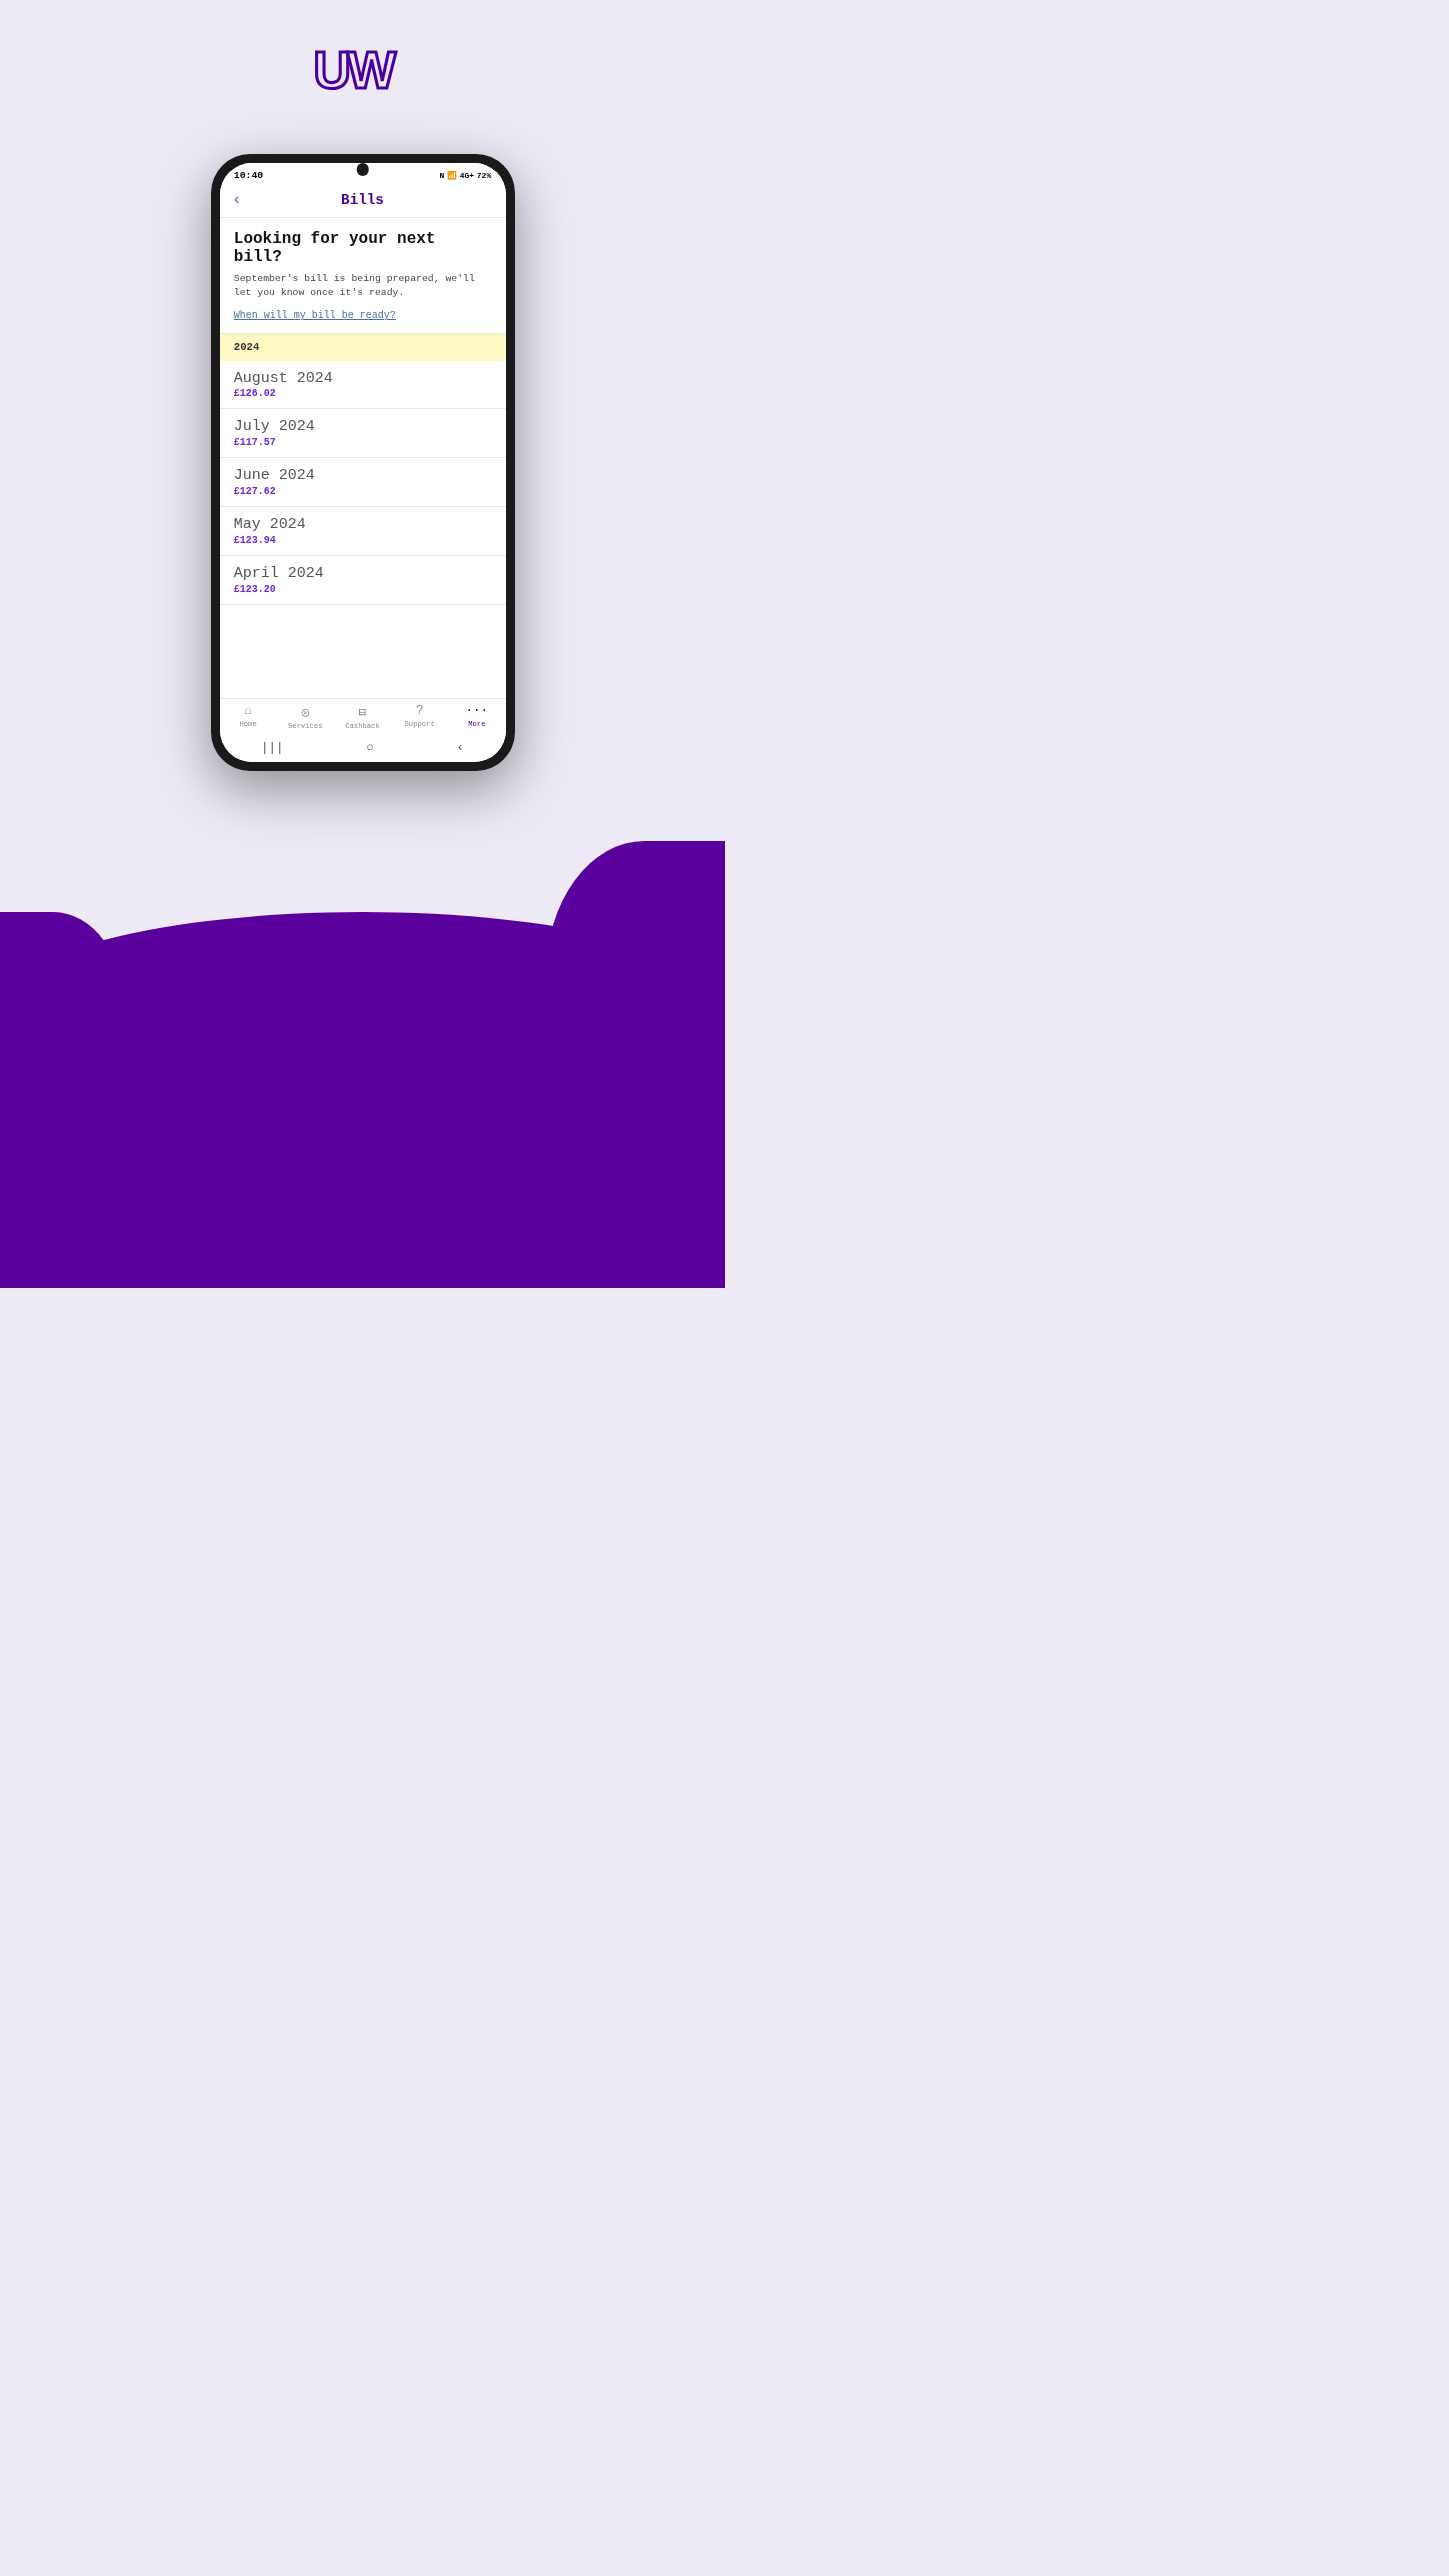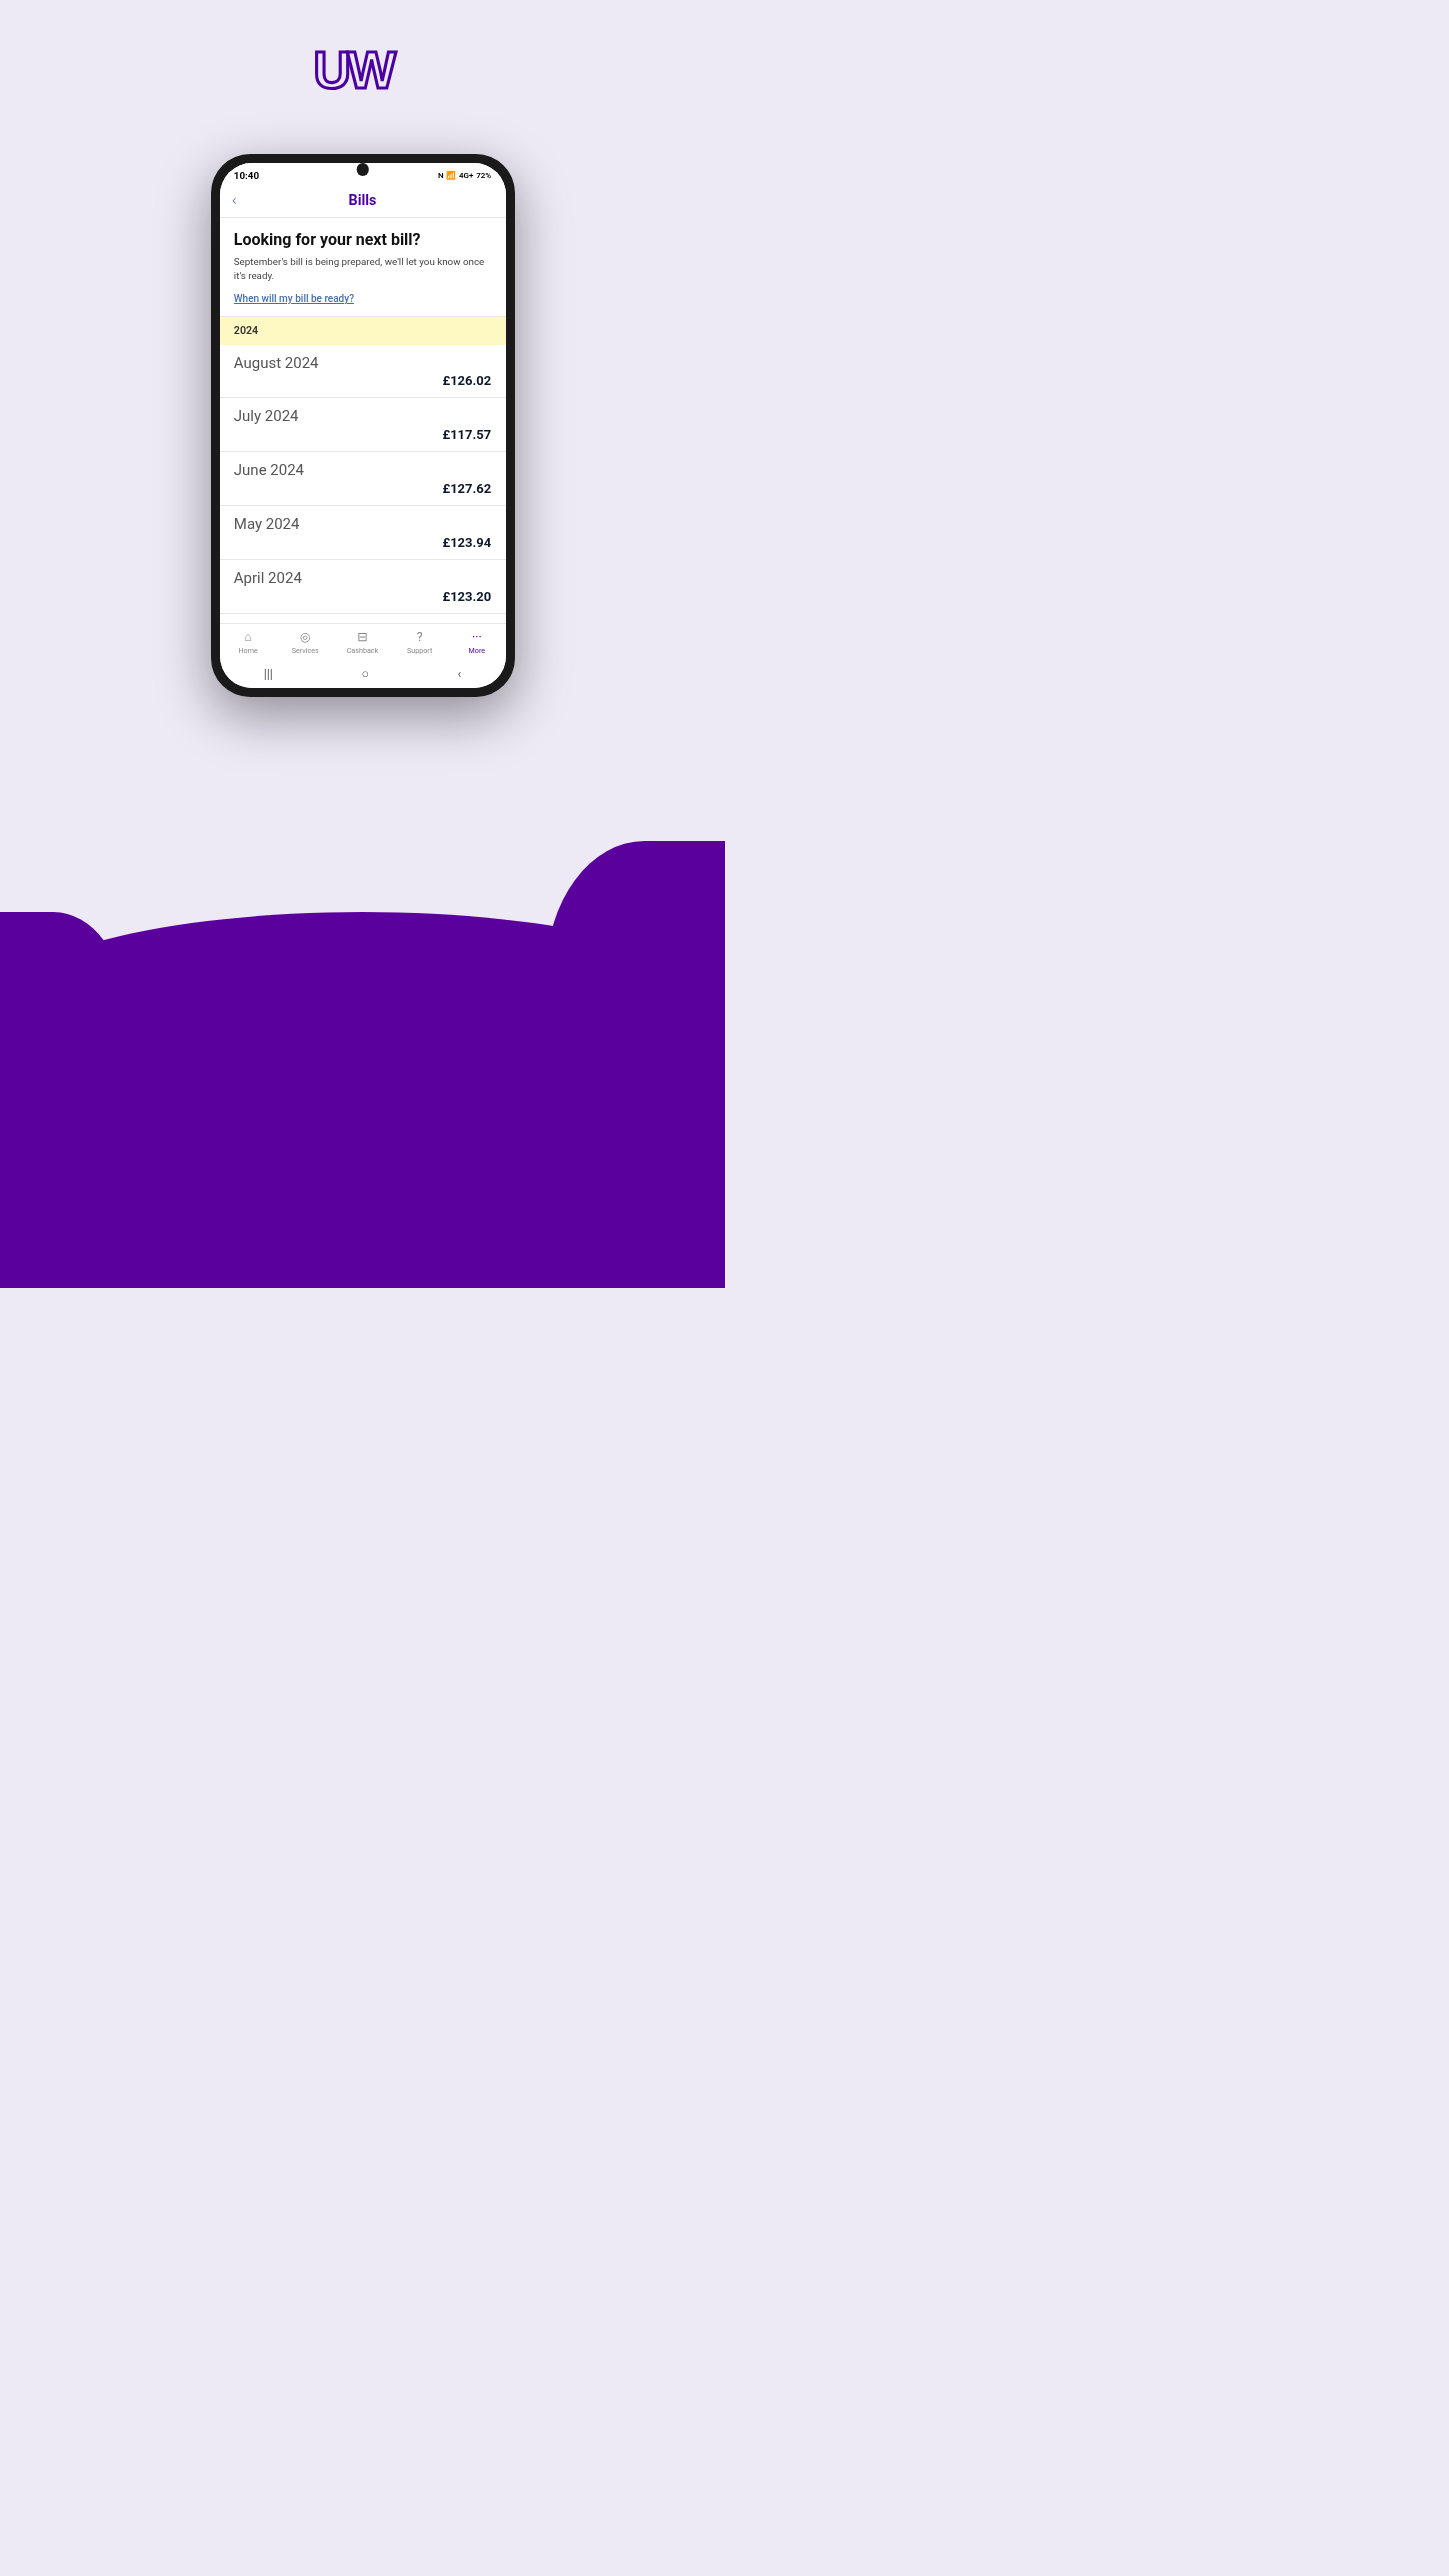--- a/index.html
+++ b/index.html
@@ -83,26 +83,27 @@
     .phone-container {
       position: relative;
       z-index: 2;
       display: flex;
       justify-content: center;
       margin-top: 36px;
     }
 
     .phone {
       width: 304px;
-      height: 543px;
+      height: 617px;
       background: #1a1a1a;
       border-radius: 39px;
       padding: 9px;
       box-shadow: 0 18px 54px rgba(0,0,0,0.4);
       position: relative;
+      font-family: Liberation Mono, monospace;
     }
 
     .phone-screen {
       width: 100%;
       height: 100%;
       background: #fff;
       border-radius: 32px;
       overflow: hidden;
       display: flex;
       flex-direction: column;
@@ -205,24 +206,23 @@
       padding: 9px 14.3px;
       border-bottom: 0.9px solid #e8e8e8;
       background: #fff;
     }
     .bill-month {
       font-size: 15px;
       color: #555;
       margin-bottom: 1.8px;
     }
     .bill-amount {
-      font-size: 13px;
+      font-size: 10px;
       font-weight: 700;
-      color: #0f172a;
-      text-align: right;
+      color: #6d28d9;
     }
 
     
     .bottom-nav {
       background: #fff;
       border-top: 0.9px solid #e8e8e8;
       display: flex;
       justify-content: space-around;
       padding: 5.4px 0 3.6px;
       flex-shrink: 0;

